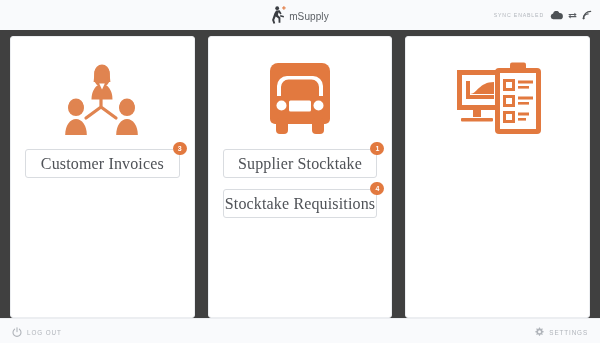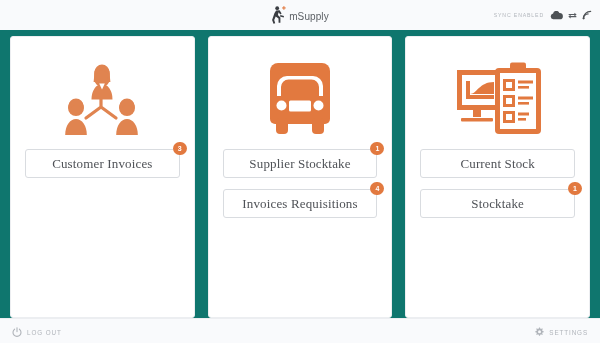--- a/index.html
+++ b/index.html
@@ -14,21 +14,21 @@
     overflow: hidden;
     -webkit-font-smoothing: antialiased;
   }
 
   .app {
     width: 600px;
     height: 343px;
     display: flex;
     flex-direction: column;
     position: relative;
-    background: #0f766e;
+    background: #404040;
   }
 
   
   .header {
     height: 30px;
     flex: 0 0 30px;
     position: relative;
     display: flex;
     align-items: center;
     justify-content: center;
@@ -121,21 +121,21 @@
   }
   .btn {
     width: 100%;
     box-sizing: border-box;
     background: #ffffff;
     border: 1px solid #d9dce0;
     border-radius: 3px;
     height: 29px;
     color: #4f5257;
     font-family: "Liberation Serif", serif;
-    font-size: 13px;
+    font-size: 16px;
     letter-spacing: 0.15px;
     display: flex;
     align-items: center;
     justify-content: center;
     cursor: pointer;
     padding: 0;
     position: relative;
     z-index: 1;
   }
   .badge {
@@ -289,21 +289,21 @@
             <rect x="25" y="40.5" width="22" height="11" rx="1.5"></rect>
           </g>
         </svg>
       </div>
       <div class="btn-list">
         <div class="btn-wrap">
           <button class="btn">Supplier Stocktake</button>
           <span class="badge">1</span>
         </div>
         <div class="btn-wrap">
-          <button class="btn">Invoices Requisitions</button>
+          <button class="btn">Stocktake Requisitions</button>
           <span class="badge">4</span>
         </div>
       </div>
     </div>
 
     <div class="card">
       <div class="card-illustration">
         <svg width="86" height="74" viewBox="0 0 86 74" xmlns="http://www.w3.org/2000/svg">
           <g fill="#e2793f">
 
@@ -327,29 +327,20 @@
           <g fill="#e2793f">
             <rect x="63" y="19.5" width="15" height="3"></rect>
             <rect x="63" y="25" width="11" height="2.6"></rect>
             <rect x="63" y="35.5" width="15" height="3"></rect>
             <rect x="63" y="41" width="11" height="2.6"></rect>
             <rect x="63" y="51.5" width="11" height="3"></rect>
             <rect x="63" y="57" width="8" height="2.6"></rect>
           </g>
         </svg>
       </div>
-      <div class="btn-list">
-        <div class="btn-wrap">
-          <button class="btn">Current Stock</button>
-        </div>
-        <div class="btn-wrap">
-          <button class="btn">Stocktake</button>
-          <span class="badge">1</span>
-        </div>
-      </div>
     </div>
 
   </div>
 
   <div class="footer">
     <div class="footer-btn">
       <span>
         <svg width="10" height="10" viewBox="0 0 10 10" xmlns="http://www.w3.org/2000/svg">
           <g fill="none" stroke="#b0b4ba" stroke-width="1.1" stroke-linecap="round">
             <path d="M2.6 2.2 A4.0 4.0 0 1 0 7.4 2.2"></path>

